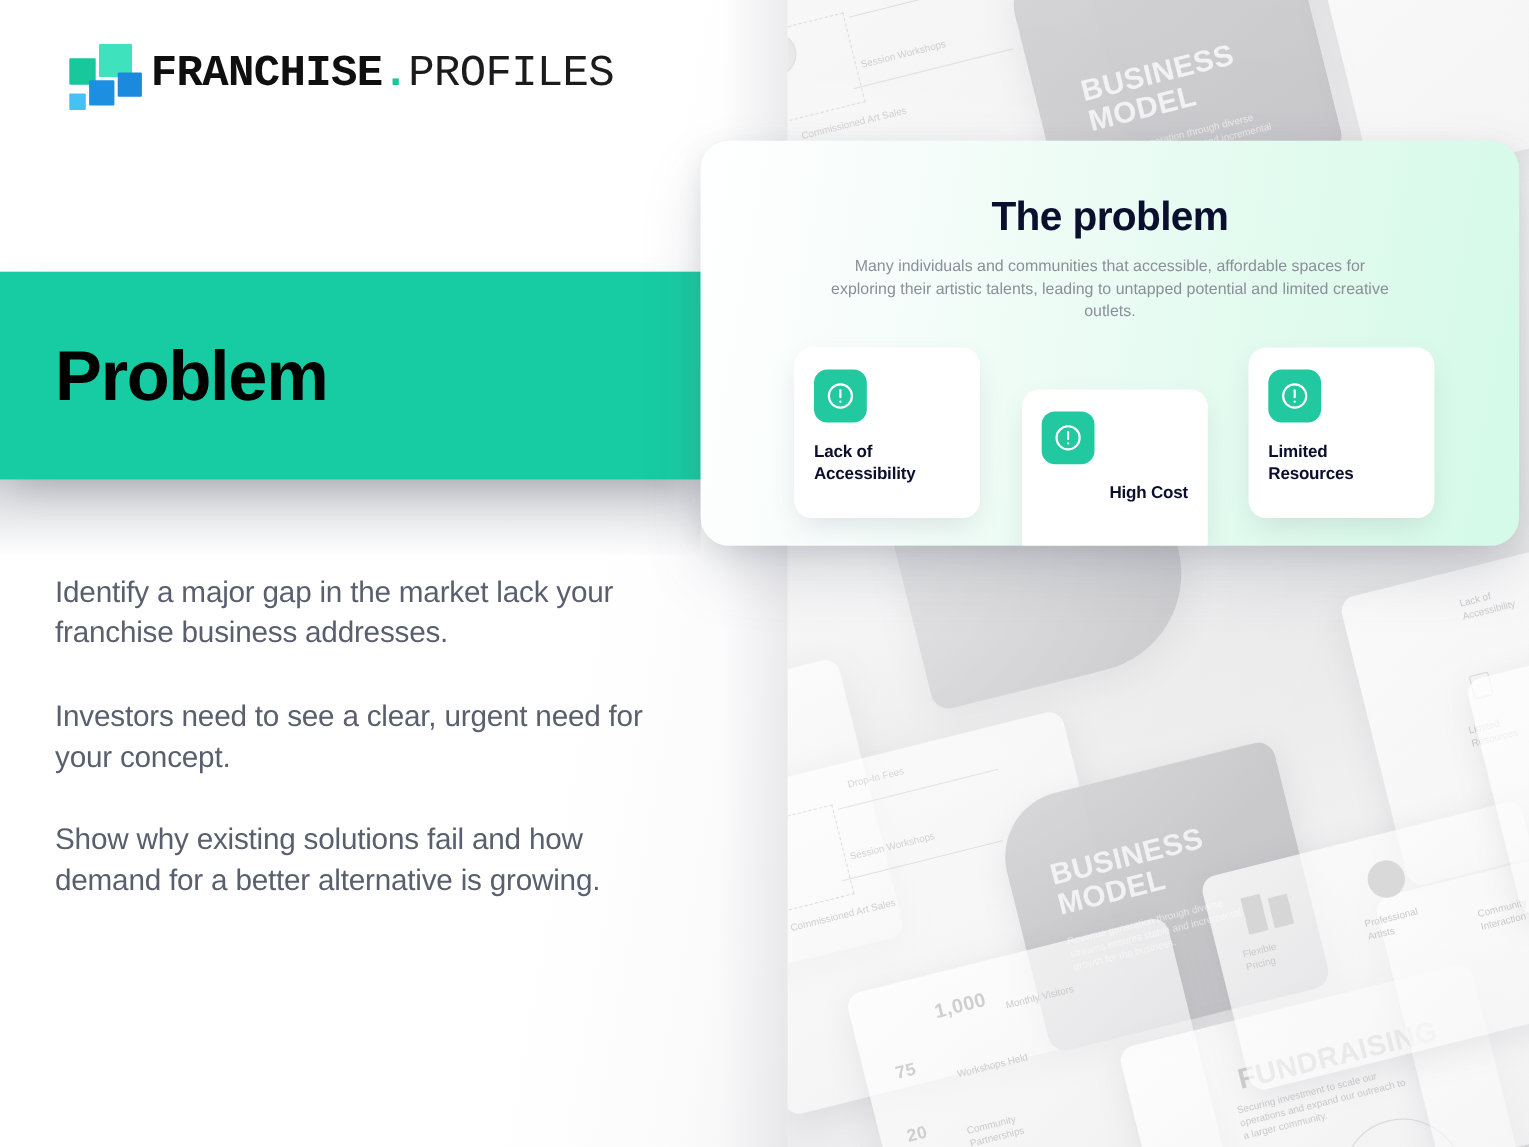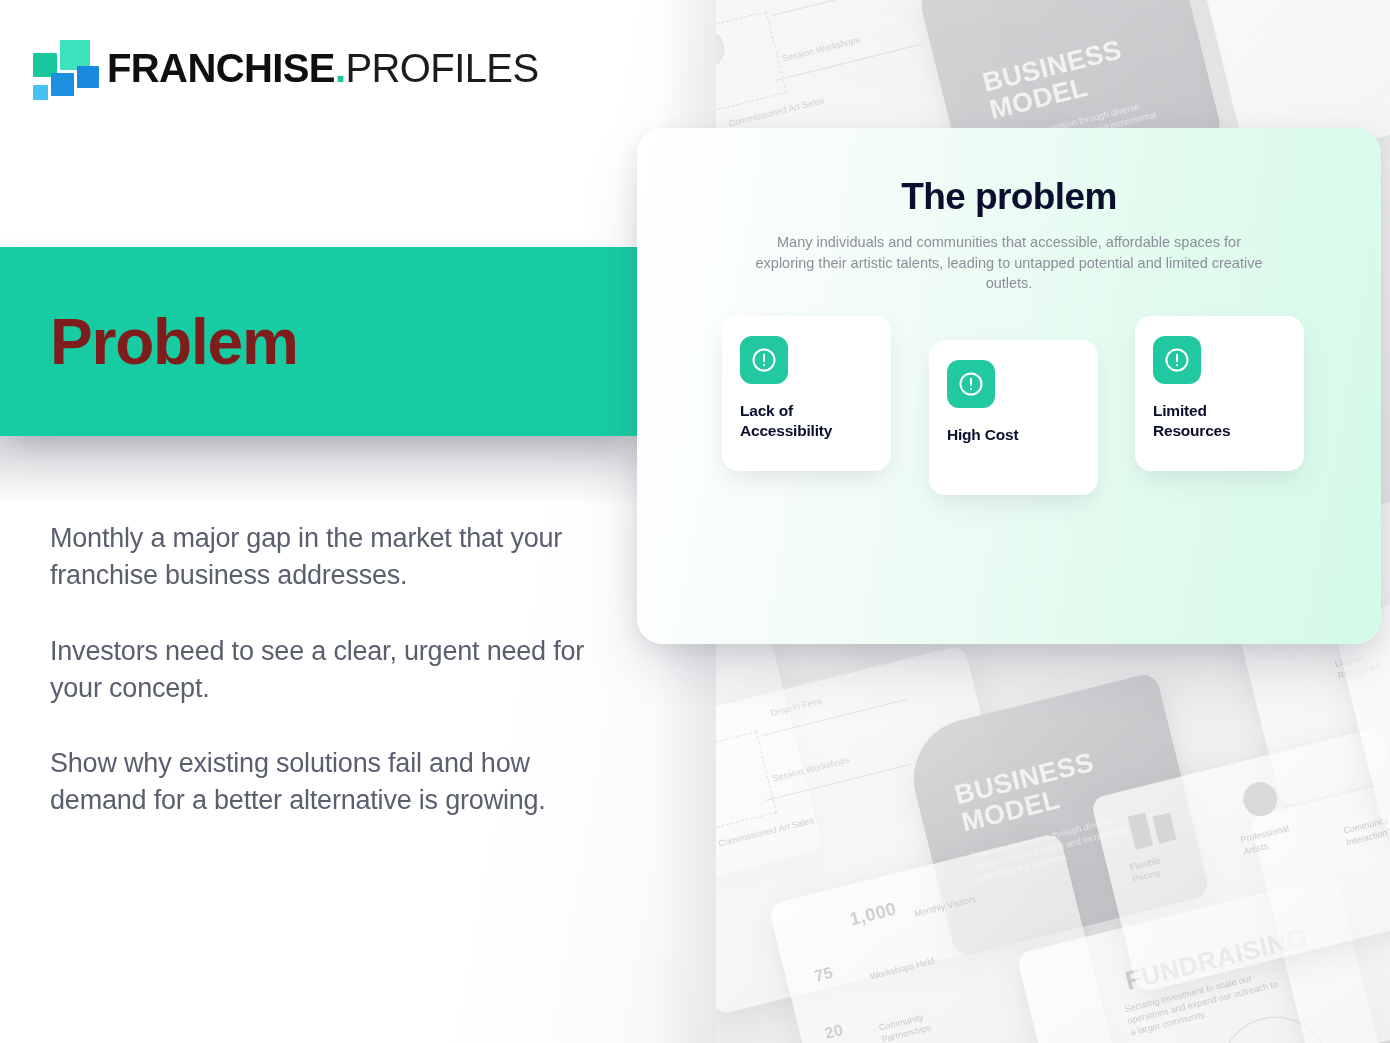--- a/index.html
+++ b/index.html
@@ -55,22 +55,22 @@
     z-index:2;
   }
   .left-panel:after{
     content:""; position:absolute; right:0; top:0; width:60px; height:1043px;
     background:linear-gradient(90deg, rgba(255,255,255,0), rgba(222,222,226,.55));
     pointer-events:none;
   }
 
   
   .logo{
-    position:absolute; left:33px; top:40px; z-index:6;
-    display:flex; align-items:center;
+    position:absolute; left:63px; top:40px; z-index:6;
+    display:flex; align-items:center;font-family:Liberation Mono, monospace;
   }
   .logo-mark{ position:relative; width:58px; height:56px; margin-right:16px; }
   .logo-mark i{ position:absolute; display:block; border-radius:1px; }
   .sq-a{ left:0;  top:13px; width:24px; height:24px; background:#18c79c; }
   .sq-b{ left:27px; top:0;   width:30px; height:30px; background:#3ee3bd; }
   .sq-c{ left:18px; top:33px; width:23px; height:23px; background:#1d8fe0; }
   .sq-d{ left:44px; top:26px; width:22px; height:22px; background:#1b89dd; }
   .sq-e{ left:0;  top:45px; width:15px; height:15px; background:#45c2f3; }
   .logo-type{
     font-size:40px; letter-spacing:-.6px; line-height:1; white-space:nowrap;
@@ -81,63 +81,63 @@
   .logo-light{ font-weight:400; color:#1b1b1d; }
 
   
   .banner{
     position:absolute; left:0; top:247px; width:637px; height:189px; z-index:5;
     background:#17cca3;
     box-shadow:0 16px 34px -10px rgba(110,115,125,.45);
     display:flex; align-items:center;
   }
   .banner h1{
-    font-size:64px; font-weight:bold; color:#7f1d1d;
+    font-size:64px; font-weight:bold; color:#000000;
     letter-spacing:-1.2px; margin-left:50px; line-height:1;
   }
   .banner-shadow{
     position:absolute; left:0; top:436px; width:637px; height:70px; z-index:4;
     background:linear-gradient(180deg, rgba(150,152,162,.40), rgba(150,152,162,0));
     pointer-events:none;
   }
 
   
   .copy{
     position:absolute; left:50px; top:520px; width:580px; z-index:6;
   }
   .copy p{
     font-size:27px; line-height:1.38; color:#5a5f6e; margin-bottom:38px;
     letter-spacing:-.2px;
   }
   .copy p:last-child{ margin-bottom:0; }
 
   
   .preview{
-    position:absolute; left:637px; top:128px; width:744px; height:516px;
+    position:absolute; left:637px; top:128px; width:744px; height:368px;
     border-radius:26px; z-index:7;
     background:linear-gradient(100deg,#ffffff 0%, #f7fdfb 22%, #e6fbf1 58%, #d4fae8 100%);
     box-shadow:0 26px 60px -12px rgba(90,95,110,.28), 0 6px 20px rgba(90,95,110,.12);
     overflow:hidden;
   }
   .preview h2{
     text-align:center; font-size:37px; font-weight:bold; color:#0b0f2e;
     letter-spacing:-.6px; margin-top:48px;
   }
   .preview .sub{
     text-align:center; font-size:14.5px; line-height:1.42; color:#8b8f99;
     width:520px; margin:14px auto 0;
   }
   .tiles{ position:relative; height:210px; margin-top:22px; }
   .tile{
     position:absolute; background:#ffffff; border-radius:16px;
     box-shadow:0 10px 26px -6px rgba(90,95,110,.18);
     padding:20px 18px;
   }
   .tile-1{ left:85px; top:0;   width:169px; height:155px; }
-  .tile-2{ left:292px; top:24px; width:169px; height:155px; }
+  .tile-2{ left:292px; top:38px; width:169px; height:155px;text-align:right; }
   .tile-3{ left:498px; top:0;   width:169px; height:155px; }
   .tile-icon{
     width:48px; height:48px; border-radius:12px; background:#22c9a0;
     display:flex; align-items:center; justify-content:center;
   }
   .tile-label{
     margin-top:17px; font-size:15.5px; font-weight:bold; color:#0b0f2e;
     line-height:1.32; letter-spacing:-.2px;
   }
 </style>
@@ -245,21 +245,21 @@
       <span class="logo-light">PROFILES</span>
   </span>
 </div>
 
 <div class="banner-shadow"></div>
 <div class="banner">
   <h1>Problem</h1>
 </div>
 
 <div class="copy">
-  <p>Monthly a major gap in the market that your franchise business addresses.</p>
+  <p>Identify a major gap in the market lack your franchise business addresses.</p>
   <p>Investors need to see a clear, urgent need for your concept.</p>
   <p>Show why existing solutions fail and how demand for a better alternative is growing.</p>
 </div>
 
 <div class="preview">
   <h2>The problem</h2>
   <div class="sub">Many individuals and communities that accessible, affordable spaces for exploring their artistic talents, leading to untapped potential and limited creative outlets.</div>
 
   <div class="tiles">
 

